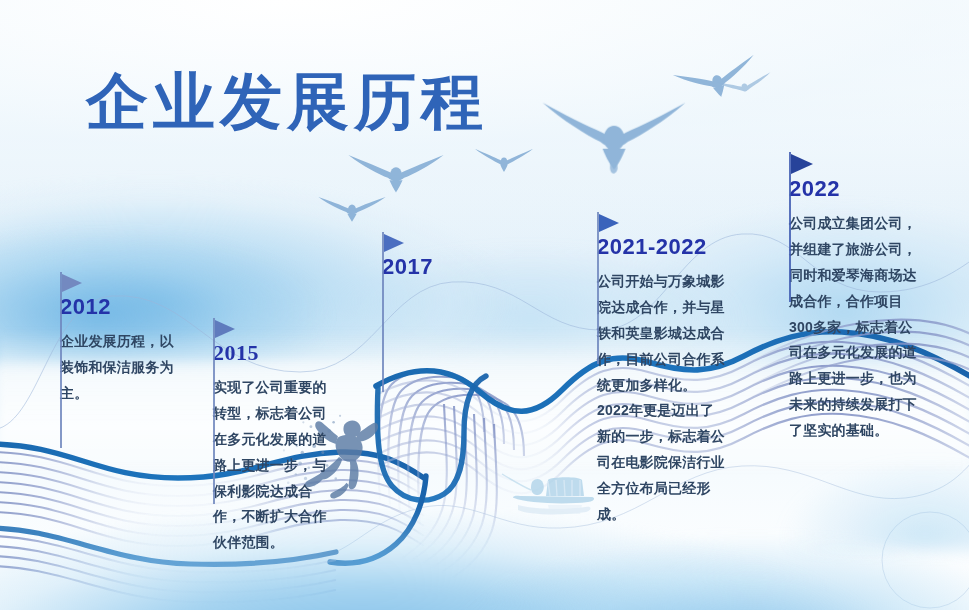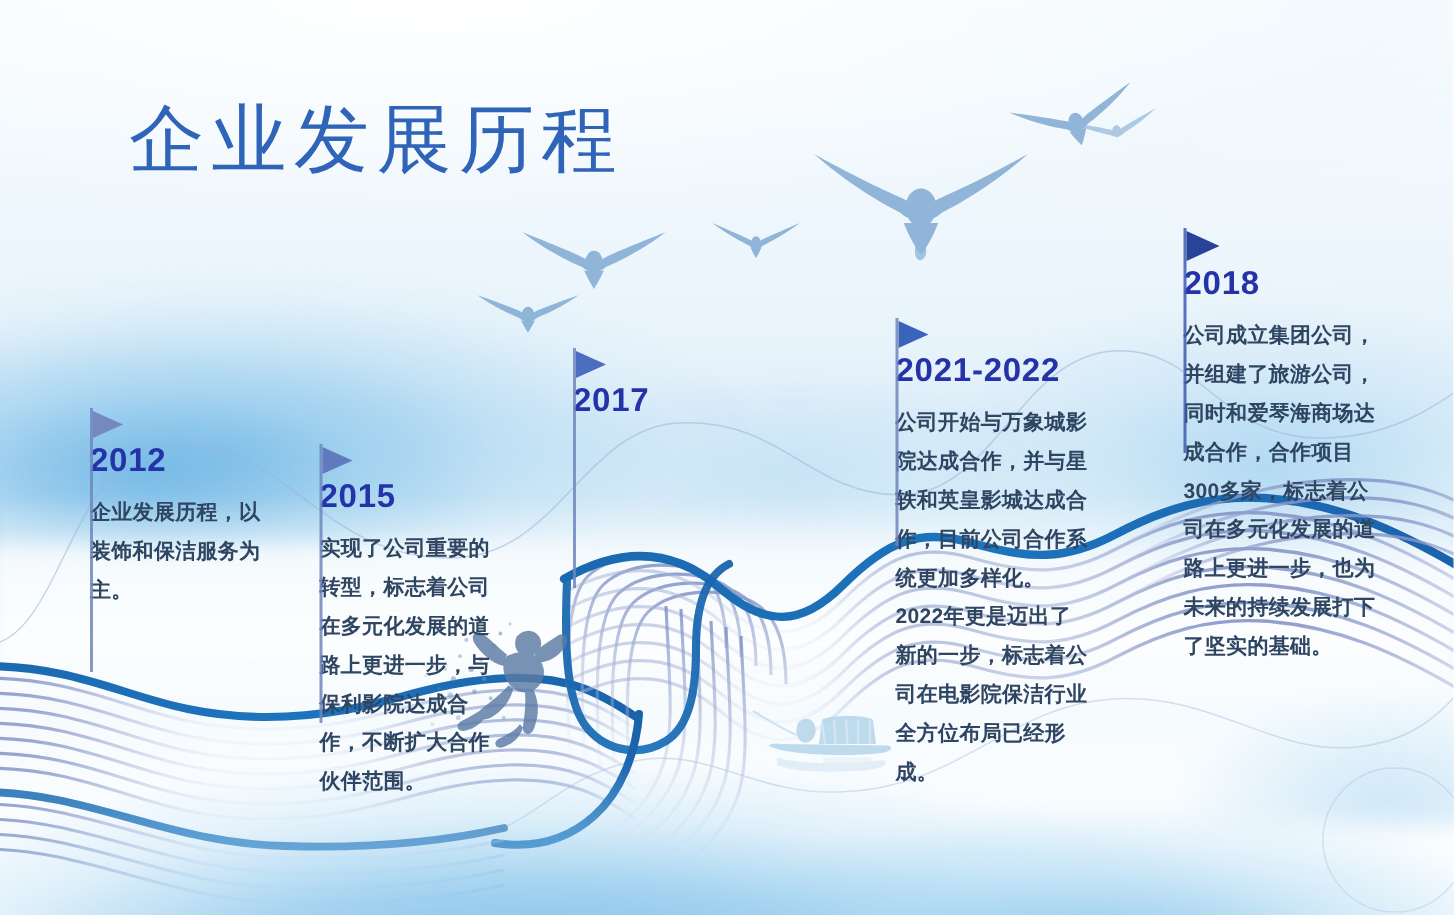--- a/index.html
+++ b/index.html
@@ -62,21 +62,21 @@
     background:linear-gradient(180deg,rgba(255,255,255,0) 0%,rgba(255,255,255,.55) 40%,rgba(255,255,255,.75) 70%,rgba(255,255,255,.25) 100%);
     filter:blur(3px);
   }
 
   
   .layer{position:absolute;left:0;top:0;width:969px;height:610px;}
 
   
   .title{
     position:absolute;left:86px;top:60px;
-    font-size:50px;font-weight:400;letter-spacing:5px;
+    font-size:62px;font-weight:700;letter-spacing:5px;
     color:#2f64b8;
     font-family:"Liberation Sans","DejaVu Sans",sans-serif;
     white-space:nowrap;
   }
 
   
   .ms{position:absolute;}
   .ms .year{
     font-size:22px;font-weight:bold;color:#2433a8;letter-spacing:.5px;
     line-height:1;margin:0 0 11px 0;white-space:nowrap;
@@ -354,21 +354,21 @@
     </g>
   </svg>
 
   <div class="ms" style="left:44px;top:296px;width:120px;margin-left:16px;">
     <div class="flag" style="left:2px;top:-22px;border-width:9px 0 9px 20px;border-color:transparent transparent transparent #7389c0;"></div>
     <div class="pole" style="left:0px;top:-24px;height:176px;"></div>
     <div class="year">2012</div>
     <div class="desc">企业发展历程，以装饰和保洁服务为主。</div>
   </div>
 
-  <div class="ms" style="left:213px;top:320px;width:116px;">
+  <div class="ms" style="left:213px;top:342px;width:116px;font-family:Liberation Serif, serif;">
     <div class="flag" style="left:2px;top:-22px;border-width:9px 0 9px 20px;border-color:transparent transparent transparent #5f7bbd;"></div>
     <div class="pole" style="left:0px;top:-24px;height:186px;"></div>
     <div class="year">2015</div>
     <div class="desc">实现了公司重要的转型，标志着公司在多元化发展的道路上更进一步，与保利影院达成合作，不断扩大合作伙伴范围。</div>
   </div>
 
   <div class="ms" style="left:382px;top:256px;width:142px;">
     <div class="flag" style="left:2px;top:-22px;border-width:9px 0 9px 20px;border-color:transparent transparent transparent #4b6ec0;"></div>
     <div class="pole" style="left:0px;top:-24px;height:160px;"></div>
     <div class="year">2017</div>
@@ -377,19 +377,19 @@
   <div class="ms" style="left:597px;top:236px;width:128px;">
     <div class="flag" style="left:2px;top:-22px;border-width:9px 0 9px 20px;border-color:transparent transparent transparent #3a63bb;"></div>
     <div class="pole" style="left:0px;top:-24px;height:152px;"></div>
     <div class="year">2021-2022</div>
     <div class="desc">公司开始与万象城影院达成合作，并与星轶和英皇影城达成合作，目前公司合作系统更加多样化。2022年更是迈出了新的一步，标志着公司在电影院保洁行业全方位布局已经形成。</div>
   </div>
 
   <div class="ms" style="left:789px;top:178px;width:130px;">
     <div class="flag" style="left:2px;top:-24px;border-width:10px 0 10px 22px;border-color:transparent transparent transparent #27439a;"></div>
     <div class="pole" style="left:0px;top:-26px;height:150px;background:#3e5ab0;"></div>
-    <div class="year">2018</div>
+    <div class="year">2022</div>
     <div class="desc">公司成立集团公司，并组建了旅游公司，同时和爱琴海商场达成合作，合作项目300多家，标志着公司在多元化发展的道路上更进一步，也为未来的持续发展打下了坚实的基础。</div>
   </div>
 
   <div class="title">企业发展历程</div>
 
 </div>
 
 </body></html>

